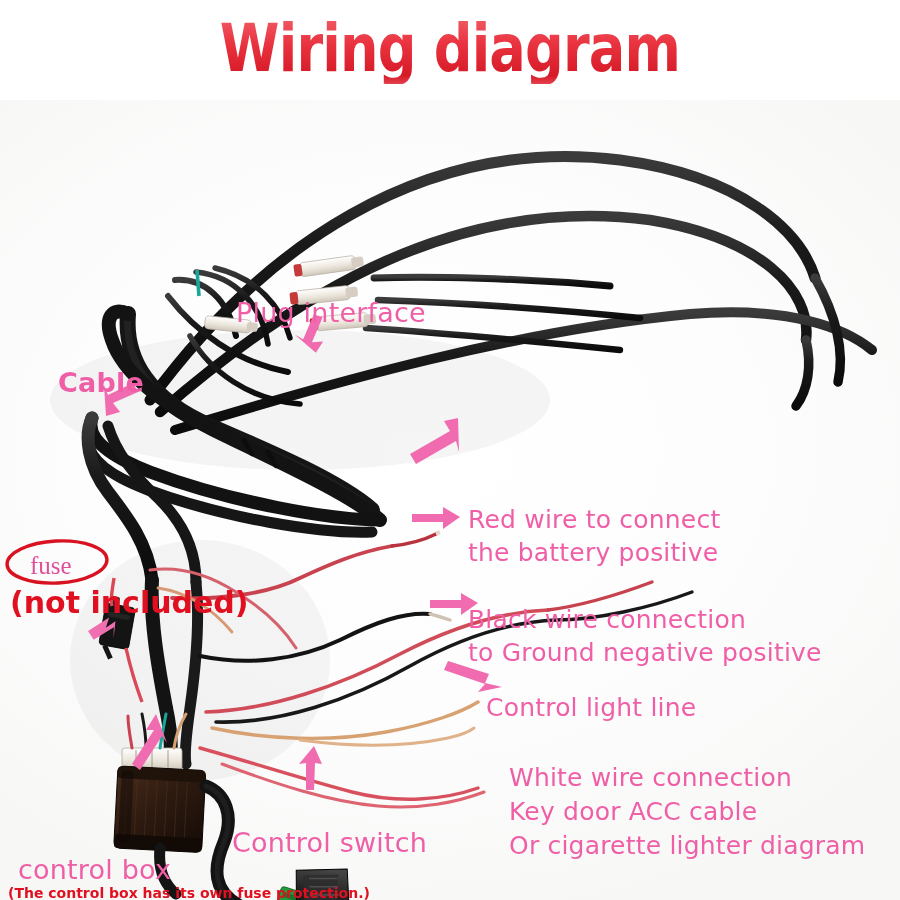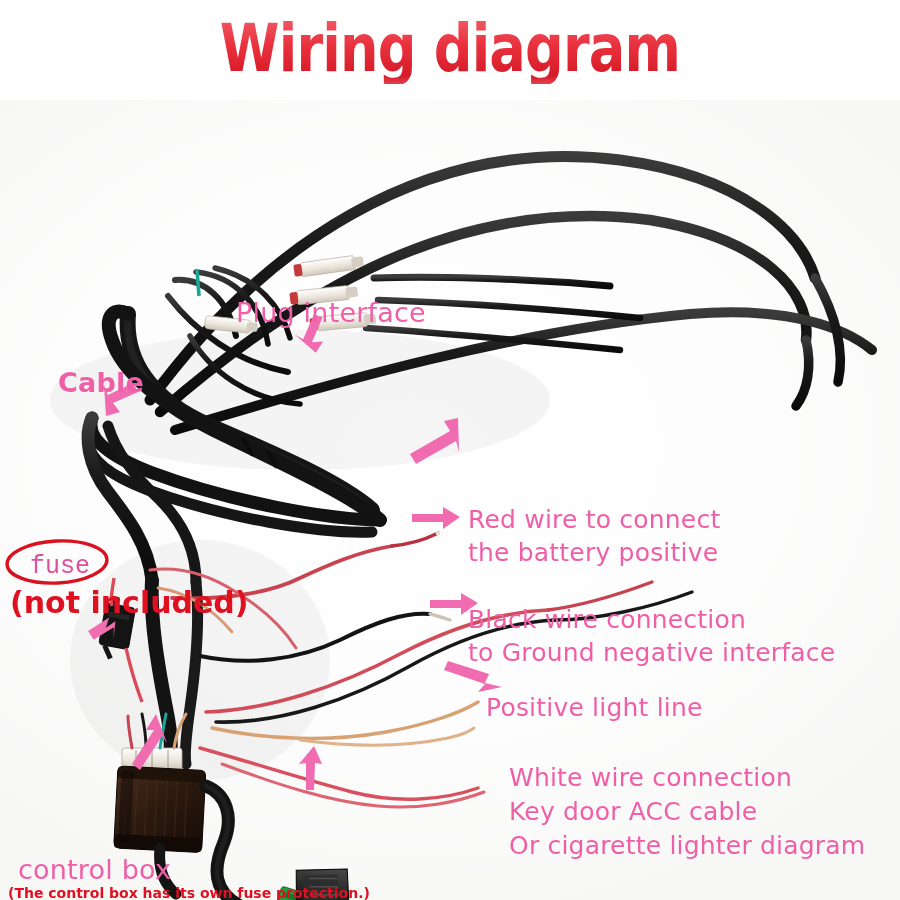--- a/index.html
+++ b/index.html
@@ -75,21 +75,21 @@
     position: absolute;
     color: #e01020;
     font-family: "DejaVu Sans", sans-serif;
     font-weight: bold;
     white-space: nowrap;
     line-height: 1.2;
   }
   #fuse-word {
     position: absolute;
     color: #e0509a;
-    font-family: Liberation Mono, monospace;
+    font-family: Liberation Serif, serif;
     font-size: 25px;
     white-space: nowrap;
     text-align: center;
   }
 </style>
 </head>
 <body>
 
 <div id="page">
 
@@ -354,28 +354,29 @@
     </svg>
 
     <div class="lbl lbl-lg" style="left:236px; top:196px;">Plug interface</div>
 
     <div class="lbl lbl-lg" style="left:58px; top:266px;font-weight:bold;">Cable</div>
 
     <div class="lbl lbl-md" style="left:468px; top:404px;text-align:right;">Red wire to connect</div>
     <div class="lbl lbl-md" style="left:468px; top:437px;">the battery positive</div>
 
     <div class="lbl lbl-md" style="left:468px; top:504px;">Black wire connection</div>
-    <div class="lbl lbl-md" style="left:468px; top:537px;">to Ground negative interface</div>
-
-    <div class="lbl lbl-md" style="left:486px; top:592px;">Positive light line</div>
+    <div class="lbl lbl-md" style="left:468px; top:537px;">to Ground negative positive</div>
+
+    <div class="lbl lbl-md" style="left:486px; top:592px;">Control light line</div>
 
     <div class="lbl lbl-md" style="left:509px; top:662px;">White wire connection</div>
     <div class="lbl lbl-md" style="left:509px; top:696px;">Key door ACC cable</div>
     <div class="lbl lbl-md" style="left:509px; top:730px;">Or cigarette lighter diagram</div>
 
+    <div class="lbl lbl-lg" style="left:232px; top:726px;">Control switch</div>
 
     <div class="lbl lbl-lg" style="left:18px; top:753px;">control box</div>
 
     <div id="fuse-word" style="left:30px; top:452px;">fuse</div>
 
     <div class="red-note" style="left:10px; top:485px; font-size:30px;">(not included)</div>
 
     <div class="red-note" style="left:8px; top:785px; font-size:14px;">(The control box has its own fuse protection.)</div>
 
   </div>

